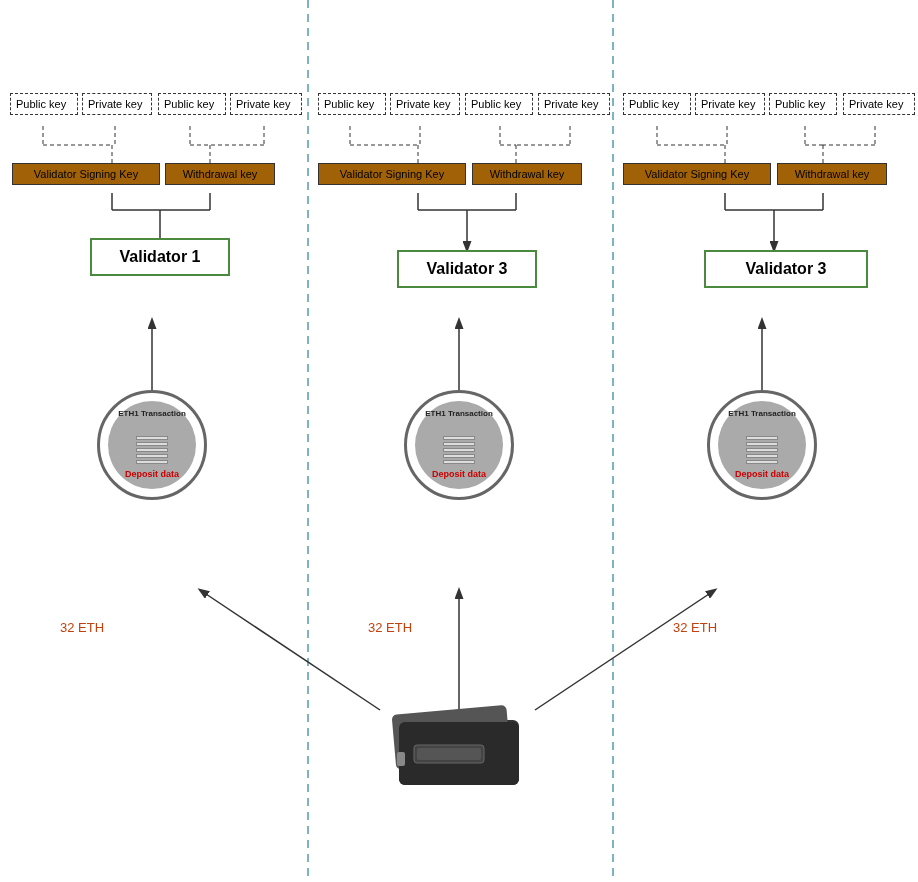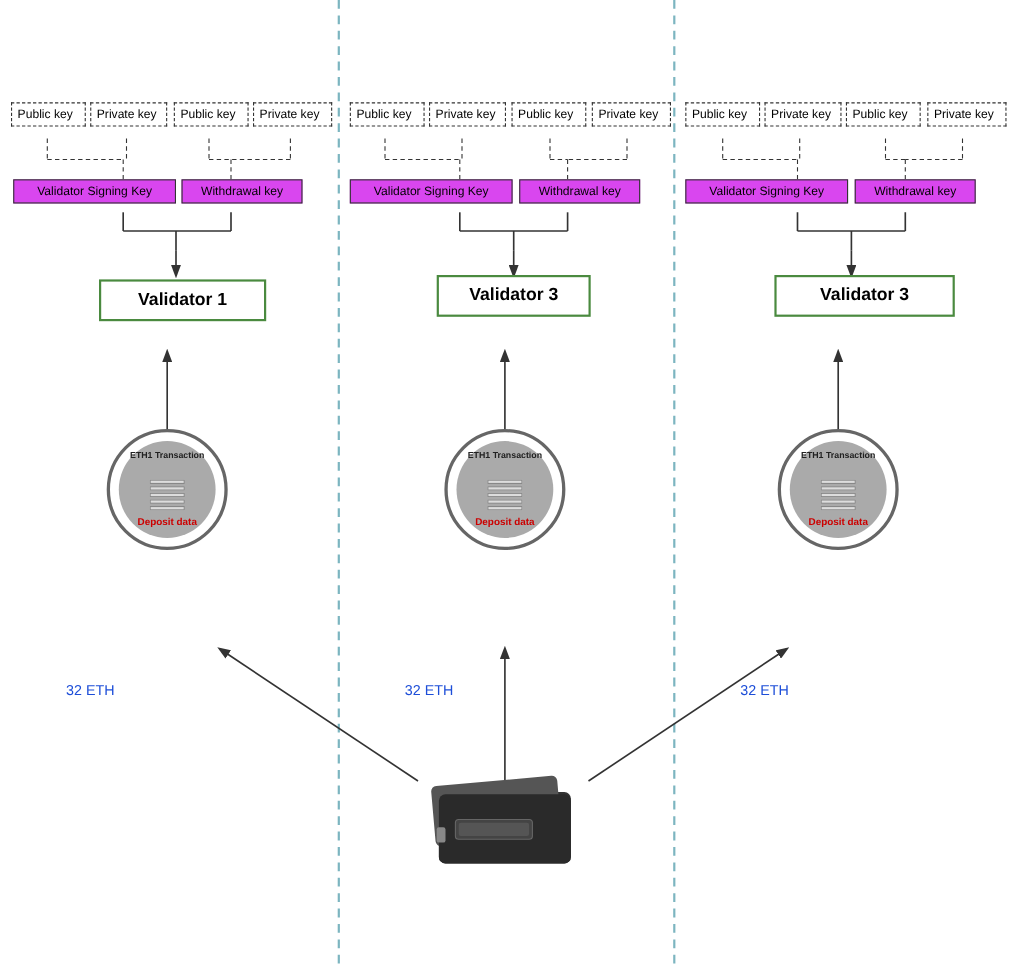--- a/index.html
+++ b/index.html
@@ -22,21 +22,21 @@
       border: 1px dashed #333;
       background: #fff;
       font-size: 11px;
       padding: 4px 5px;
       white-space: nowrap;
     }
     
     .sign-box {
       position: absolute;
       border: 1px solid #333;
-      background: #d946ef;
+      background: #a16207;
       font-size: 11px;
       text-align: center;
       padding: 4px 6px;
       white-space: nowrap;
     }
     
     .validator-box {
       position: absolute;
       border: 2px solid #4a8a3f;
       background: #fff;
@@ -48,21 +48,21 @@
     .wallet-label {
       position: absolute;
       font-size: 14px;
       text-align: center;
       line-height: 1.4;
     }
     
     .eth-amount {
       position: absolute;
       font-size: 13px;
-      color: #1d4ed8;
+      color: #c2410c;
     }
     
     .svg-overlay {
       position: absolute;
       top: 0;
       left: 0;
       width: 918px;
       height: 882px;
       pointer-events: none;
     }
@@ -149,21 +149,21 @@
   </svg>
 
   <div class="key-box" style="left:10px;top:93px;width:68px;">Public key</div>
   <div class="key-box" style="left:82px;top:93px;width:70px;">Private key</div>
   <div class="key-box" style="left:158px;top:93px;width:68px;">Public key</div>
   <div class="key-box" style="left:230px;top:93px;width:72px;">Private key</div>
 
   <div class="sign-box" style="left:12px;top:163px;width:148px;">Validator Signing Key</div>
   <div class="sign-box" style="left:165px;top:163px;width:110px;">Withdrawal key</div>
 
-  <div class="validator-box" style="left:90px;top:254px;width:152px;">Validator 1</div>
+  <div class="validator-box" style="left:90px;top:238px;width:140px;">Validator 1</div>
 
   <div style="position:absolute;left:97px;top:390px;width:110px;height:110px;border-radius:50%;border:3px solid #666;background:#fff;display:flex;align-items:center;justify-content:center;">
     <div style="width:88px;height:88px;border-radius:50%;background:#aaa;display:flex;flex-direction:column;align-items:center;justify-content:center;position:relative;">
       <span style="font-size:8px;font-weight:bold;color:#222;position:absolute;top:8px;">ETH1 Transaction</span>
       <div style="margin-top:12px;">
         <div style="width:32px;height:4px;background:#ddd;border:1px solid #888;margin-bottom:2px;"></div>
         <div style="width:32px;height:4px;background:#ddd;border:1px solid #888;margin-bottom:2px;"></div>
         <div style="width:32px;height:4px;background:#ddd;border:1px solid #888;margin-bottom:2px;"></div>
         <div style="width:32px;height:4px;background:#ddd;border:1px solid #888;margin-bottom:2px;"></div>
         <div style="width:32px;height:4px;background:#ddd;border:1px solid #888;margin-bottom:2px;"></div>

